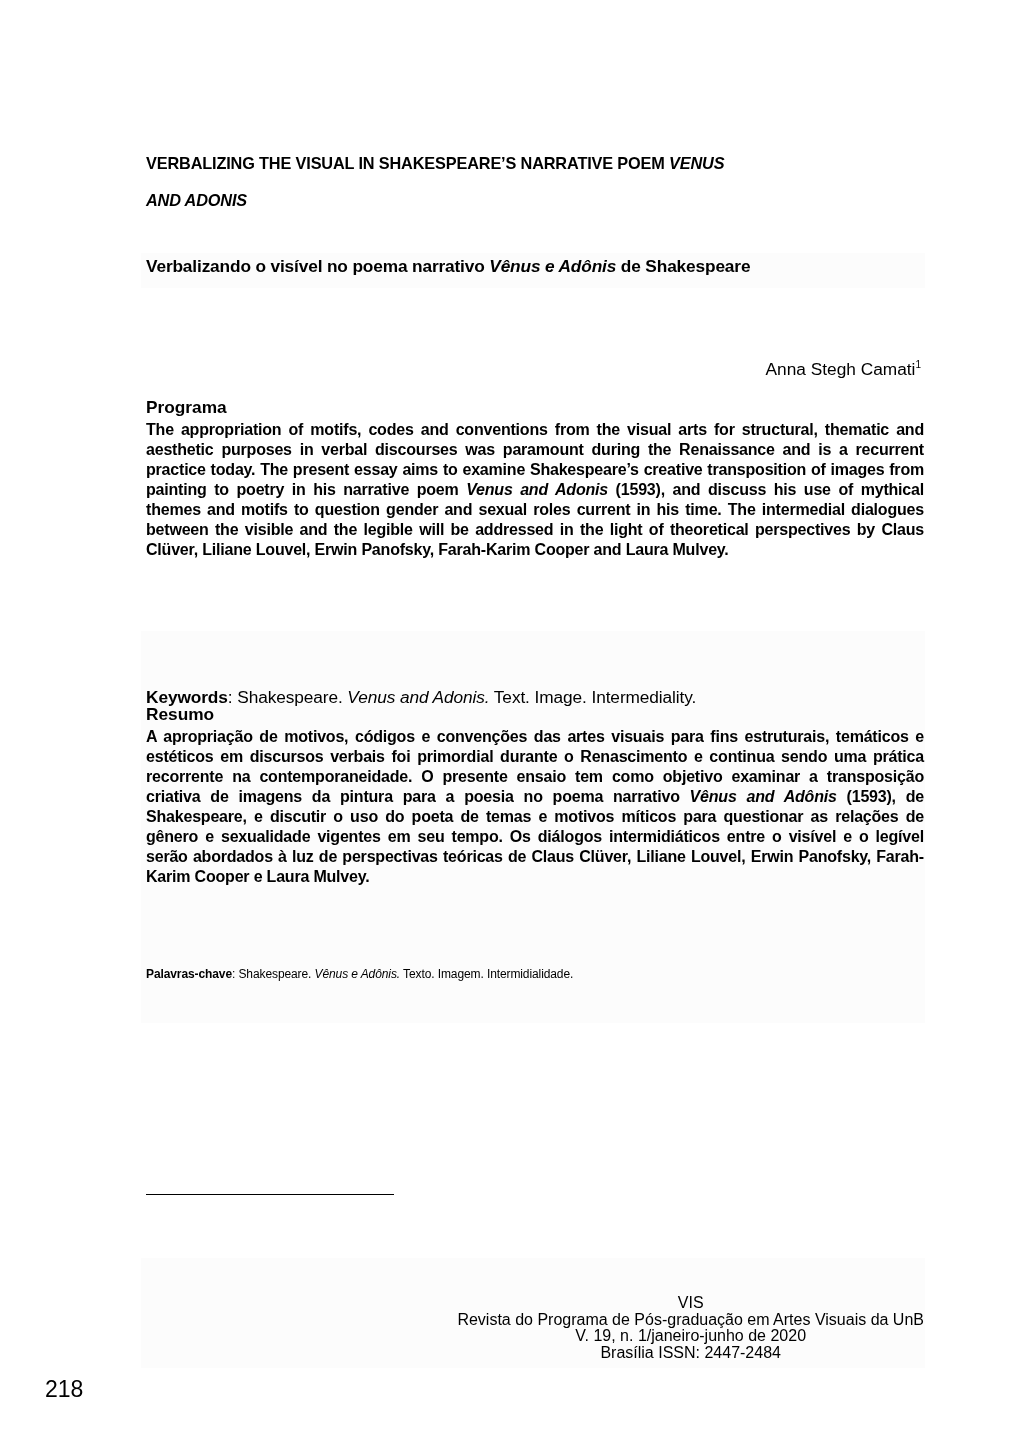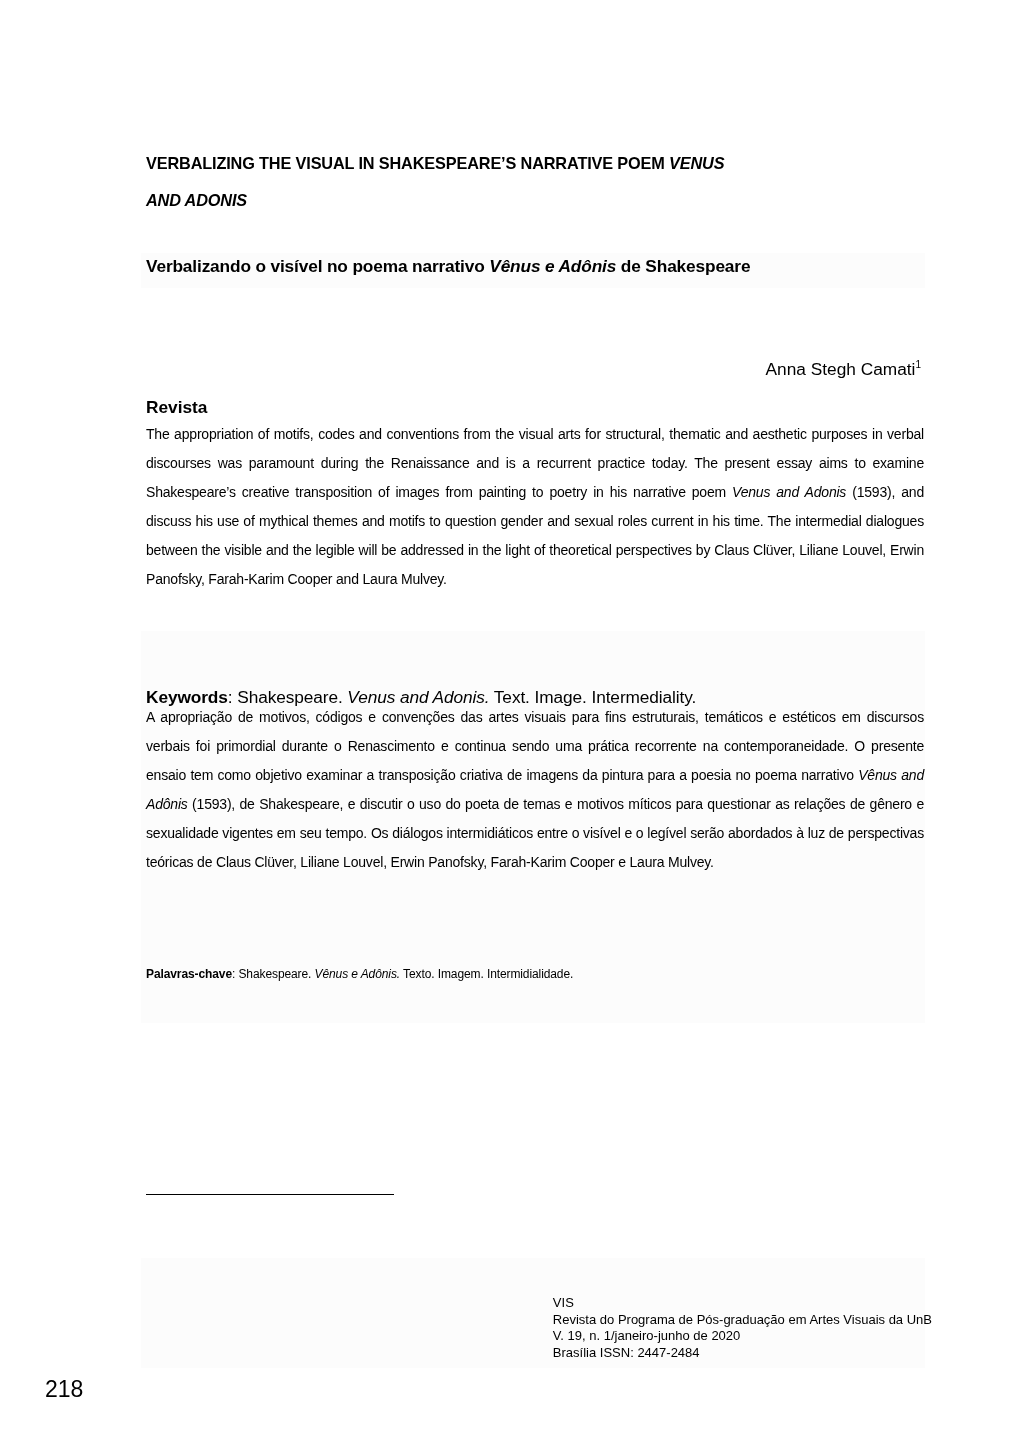--- a/index.html
+++ b/index.html
@@ -58,24 +58,25 @@
       box-sizing: border-box;
       margin-top: 32px;
     }
     .author sup { font-size: 10px; vertical-align: 7px; line-height: 0; }
     .section-heading {
       font-weight: bold;
       font-size: 17.3px;
       line-height: 23.7px;
     }
     .body-text {
-      font-size: 14px;
-      line-height: 29px;
+      font-size: 16px;
+      line-height: 20px;
       text-align: justify;
       letter-spacing: -0.2px;
+      font-weight: bold;
     }
     .abstract { top: 396px; }
     .keywords { top: 685px; font-size: 17.3px; line-height: 24px; letter-spacing: -0.1px; }
     .resumo   { top: 703px; }
     .palavras { top: 962px; font-size: 12px; line-height: 24px; letter-spacing: -0.1px; }
     .label-bold { font-weight: bold; }
     .ital { font-style: italic; }
 
     .footnote-rule {
       position: absolute;
@@ -88,24 +89,24 @@
     .footnote {
       top: 1202px;
       font-size: 14.3px;
       line-height: 20px;
       letter-spacing: -0.1px;
     }
     .footnote sup { font-size: 9px; vertical-align: 6px; line-height: 0; }
 
     .journal {
       position: absolute;
-      right: 88px;
+      right: 96px;
       top: 1295px;
-      text-align: left;
-      font-size: 13px;
+      text-align: center;
+      font-size: 16px;
       line-height: 16.5px;
     }
     .journal div { white-space: nowrap; }
 
     .page-number {
       position: absolute;
       left: 45px;
       top: 1375px;
       font-size: 23px;
       line-height: 28px;
@@ -127,29 +128,30 @@
   <div class="block title">
     <span>VERBALIZING THE VISUAL IN SHAKESPEARE’S NARRATIVE POEM </span><i>VENUS</i><br>
     <i>AND ADONIS</i>
   </div>
 
   <div class="block author">
     <span>Anna Stegh Camati</span><sup>1</sup>
   </div>
 
   <div class="block abstract">
-    <div class="section-heading">Revista</div>
+    <div class="section-heading">Programa</div>
     <div class="body-text"><span>The appropriation of motifs, codes and conventions from the visual arts for structural, thematic and aesthetic purposes in verbal discourses was paramount during the Renaissance and is a recurrent practice today. The present essay aims to examine Shakespeare’s creative transposition of images from painting to poetry in his narrative poem </span><span class="ital">Venus and Adonis</span><span> (1593), and discuss his use of mythical themes and motifs to question gender and sexual roles current in his time. The intermedial dialogues between the visible and the legible will be addressed in the light of theoretical perspectives by Claus Clüver, Liliane Louvel, Erwin Panofsky, Farah-Karim Cooper and Laura Mulvey.</span></div>
   </div>
 
   <div class="block keywords">
     <span class="label-bold">Keywords</span><span>: Shakespeare. </span><span class="ital">Venus and Adonis.</span><span> Text. Image. Intermediality.</span>
   </div>
 
   <div class="block resumo">
+    <div class="section-heading">Resumo</div>
     <div class="body-text"><span>A apropriação de motivos, códigos e convenções das artes visuais para fins estruturais, temáticos e estéticos em discursos verbais foi primordial durante o Renascimento e continua sendo uma prática recorrente na contemporaneidade. O presente ensaio tem como objetivo examinar a transposição criativa de imagens da pintura para a poesia no poema narrativo </span><span class="ital">Vênus and Adônis</span><span> (1593), de Shakespeare, e discutir o uso do poeta de temas e motivos míticos para questionar as relações de gênero e sexualidade vigentes em seu tempo. Os diálogos intermidiáticos entre o visível e o legível serão abordados à luz de perspectivas teóricas de Claus Clüver, Liliane Louvel, Erwin Panofsky, Farah-Karim Cooper e Laura Mulvey.</span></div>
   </div>
 
   <div class="block palavras">
     <span class="label-bold">Palavras-chave</span><span>: Shakespeare. </span><span class="ital">Vênus e Adônis.</span><span> Texto. Imagem. Intermidialidade.</span>
   </div>
 
   <div class="footnote-rule"></div>
 
 

